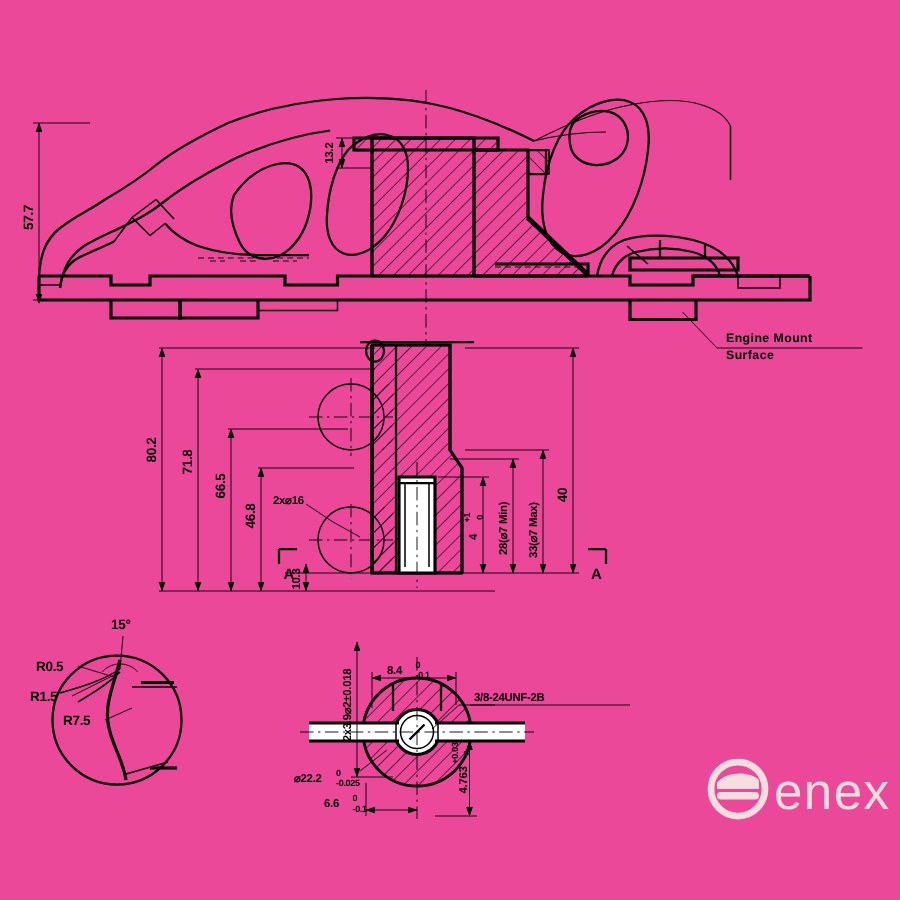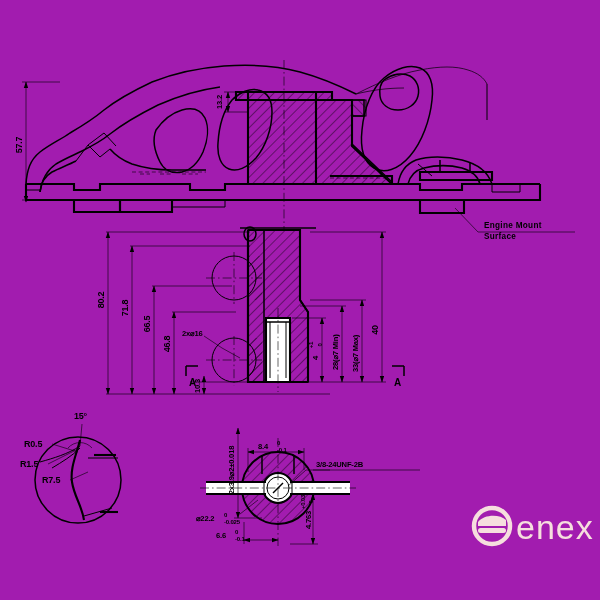--- a/index.html
+++ b/index.html
@@ -11,21 +11,21 @@
   body {
     width: 600px;
     height: 600px;
     overflow: hidden;
     font-family: "Liberation Sans", sans-serif;
   }
   #drawing-root {
     position: relative;
     width: 600px;
     height: 600px;
-    background: #a21caf;
+    background: #ec4899;
   }
   svg.sheet {
     position: absolute;
     top: 0;
     left: 0;
     width: 600px;
     height: 600px;
     display: block;
   }
   .ln   { stroke: #000; fill: none; stroke-width: 1; }

